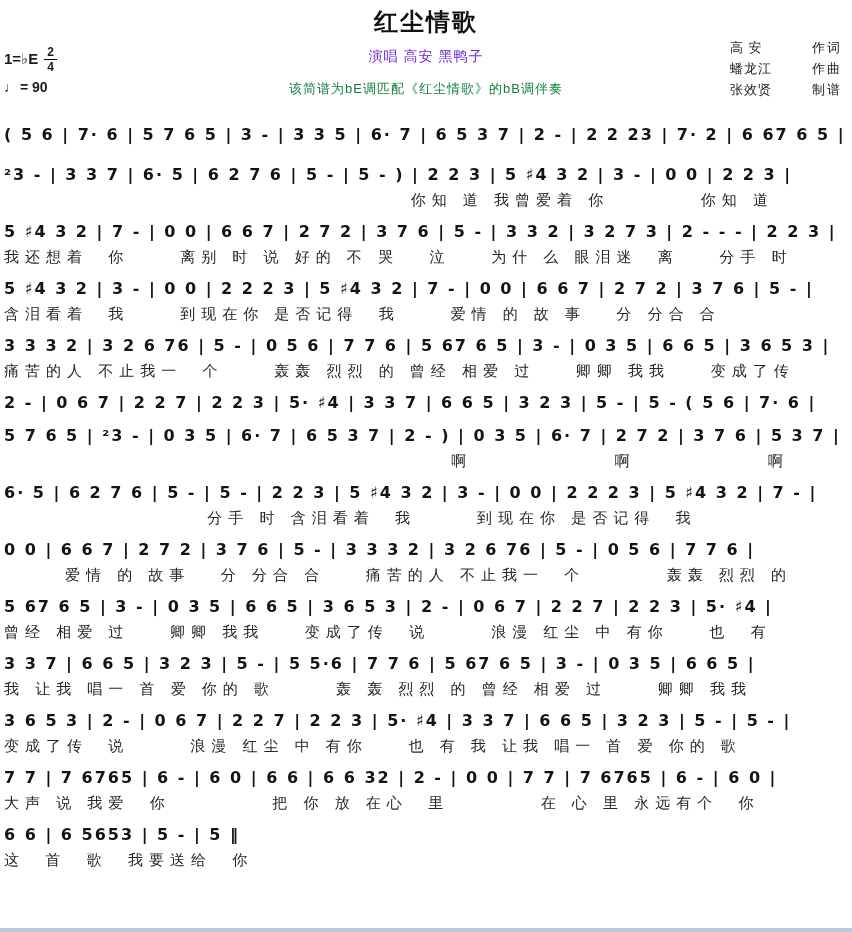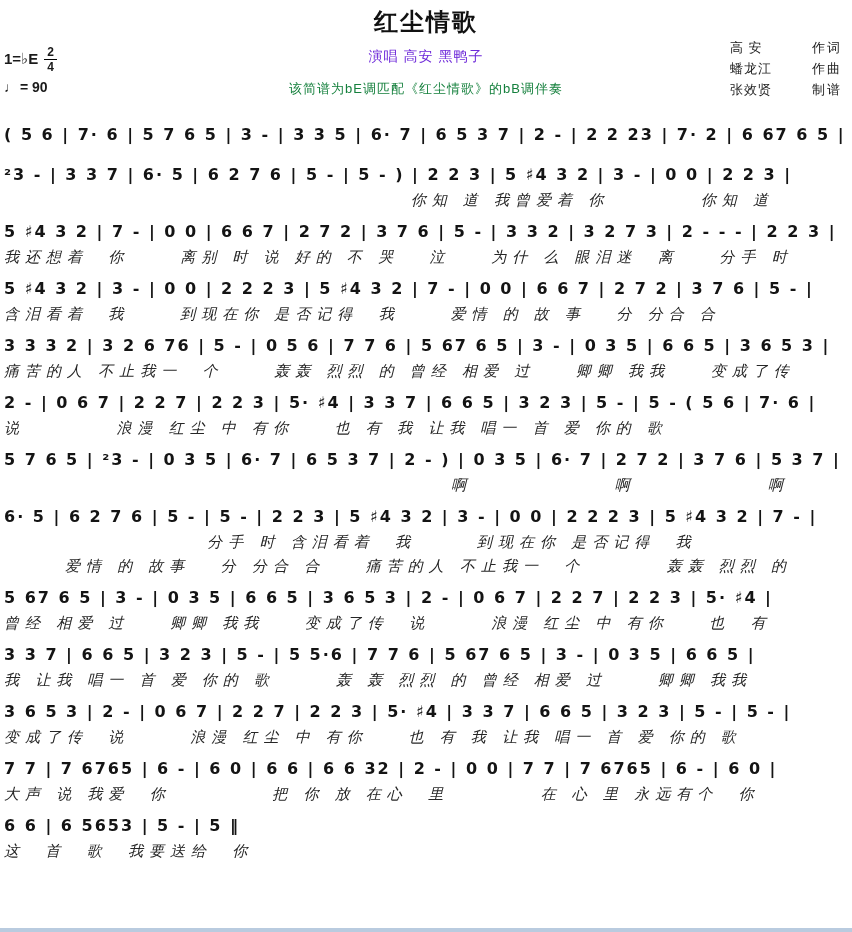--- a/index.html
+++ b/index.html
@@ -32,21 +32,20 @@
   .score{padding:4px 8px 0 4px;}
   .system{margin:0;}
   .notation{
     font-family:"DejaVu Sans","Liberation Sans",sans-serif;
     font-weight:bold;font-size:16px;letter-spacing:2px;
     white-space:pre;height:33px;display:flex;align-items:center;color:#141414;
   }
   .lyrics{
     font-size:15px;letter-spacing:6px;white-space:pre;height:24px;color:#262626;
     overflow:hidden;
-    font-style:italic;
   }
   .lyrics.empty{height:7px;}
   .bottom-strip{
     position:absolute;left:0;bottom:0;width:852px;height:4px;background:#b9cbdf;
   }
 </style>
 </head>
 <body>
 
 <div class="page">
@@ -106,31 +105,31 @@
     <div class="system">
       <div class="notation">5 ♯4 3 2 | 3 - | 0 0 | 2 2 2 3 | 5 ♯4 3 2 | 7 - | 0 0 | 6 6 7 | 2 7 2 | 3 7 6 | 5 - |</div>
       <div class="lyrics">含泪看着  我     到现在你 是否记得  我     爱情 的 故 事   分 分合 合</div>
     </div>
     <div class="system">
       <div class="notation">3 3 3 2 | 3 2 6 76 | 5 - | 0 5 6 | 7 7 6 | 5 67 6 5 | 3 - | 0 3 5 | 6 6 5 | 3 6 5 3 |</div>
       <div class="lyrics">痛苦的人 不止我一  个     轰轰 烈烈 的 曾经 相爱 过    卿卿 我我    变成了传</div>
     </div>
     <div class="system">
       <div class="notation">2 - | 0 6 7 | 2 2 7 | 2 2 3 | 5· ♯4 | 3 3 7 | 6 6 5 | 3 2 3 | 5 - | 5 - ( 5 6 | 7· 6 |</div>
-      <div class="lyrics">说         浪漫 红尘 中 有你    也 有 我 让我 唱一 首 爱 你的 歌</div>
     </div>
     <div class="system">
       <div class="notation">5 7 6 5 | ²3 - | 0 3 5 | 6· 7 | 6 5 3 7 | 2 - ) | 0 3 5 | 6· 7 | 2 7 2 | 3 7 6 | 5 3 7 |</div>
       <div class="lyrics">                                            啊              啊             啊</div>
     </div>
     <div class="system">
       <div class="notation">6· 5 | 6 2 7 6 | 5 - | 5 - | 2 2 3 | 5 ♯4 3 2 | 3 - | 0 0 | 2 2 2 3 | 5 ♯4 3 2 | 7 - |</div>
       <div class="lyrics">                    分手 时 含泪看着  我      到现在你 是否记得  我</div>
     </div>
     <div class="system">
+      <div class="notation">0 0 | 6 6 7 | 2 7 2 | 3 7 6 | 5 - | 3 3 3 2 | 3 2 6 76 | 5 - | 0 5 6 | 7 7 6 |</div>
       <div class="lyrics">      爱情 的 故事   分 分合 合    痛苦的人 不止我一  个        轰轰 烈烈 的</div>
     </div>
     <div class="system">
       <div class="notation">5 67 6 5 | 3 - | 0 3 5 | 6 6 5 | 3 6 5 3 | 2 - | 0 6 7 | 2 2 7 | 2 2 3 | 5· ♯4 |</div>
       <div class="lyrics">曾经 相爱 过    卿卿 我我    变成了传  说      浪漫 红尘 中 有你    也  有</div>
     </div>
     <div class="system">
       <div class="notation">3 3 7 | 6 6 5 | 3 2 3 | 5 - | 5 5·6 | 7 7 6 | 5 67 6 5 | 3 - | 0 3 5 | 6 6 5 |</div>
       <div class="lyrics">我 让我 唱一 首 爱 你的 歌      轰 轰 烈烈 的 曾经 相爱 过     卿卿 我我</div>
     </div>

